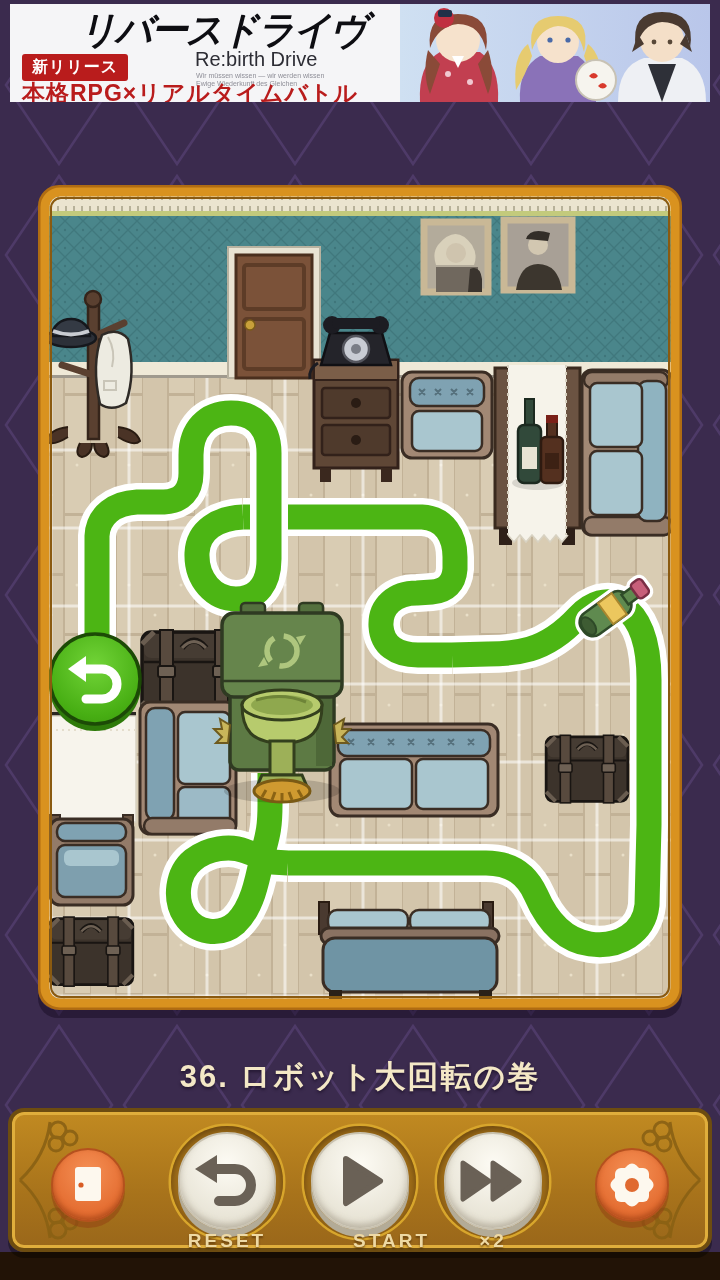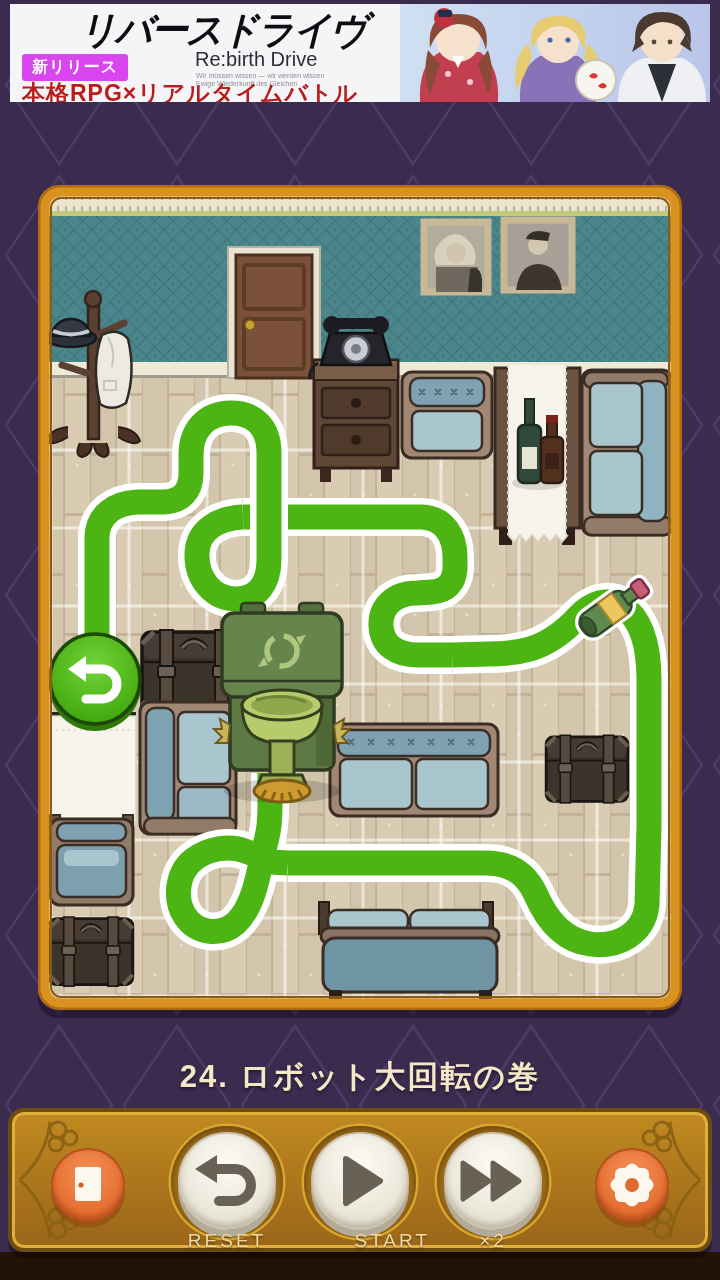--- a/index.html
+++ b/index.html
@@ -16,21 +16,21 @@
   }
   .ad-left{position:absolute;left:0;top:0;width:392px;height:98px;}
   .ad-logo{
     position:absolute;left:50px;top:2px;width:330px;text-align:center;
     font-size:37px;font-weight:900;color:#0d0d12;
     transform:skewX(-14deg) scaleY(1.04);letter-spacing:-2px;white-space:nowrap;
   }
   .ad-en{position:absolute;left:185px;top:44px;font-size:20px;color:#2c2c34;font-weight:500;text-align:center;}
   .ad-de{position:absolute;left:186px;top:68px;font-size:7px;line-height:8px;color:#8f8f98;}
   .ad-badge{
-    position:absolute;left:12px;top:50px;background:#d946ef;color:#fff;
+    position:absolute;left:12px;top:50px;background:#b91c1c;color:#fff;
     font-size:16px;font-weight:bold;padding:3px 10px;border-radius:3px;letter-spacing:1px;
   }
   .ad-tagline{
     position:absolute;left:12px;top:74px;font-size:23px;font-weight:900;color:#b91c1c;
     letter-spacing:1px;white-space:nowrap;
   }
   .ad-art{position:absolute;right:0;top:0;}
   
   .board{
     position:absolute;left:38px;top:185px;width:644px;height:825px;z-index:2;
@@ -65,21 +65,21 @@
   }
   .btn-orange{
     width:74px;height:74px;
     background:radial-gradient(circle at 50% 32%,#f59055,#e56f33 65%,#d85c24);
     box-shadow:0 6px 0 #93421389, inset 0 -3px 5px rgba(130,50,10,.45);
     border:2px solid #b5511e;box-sizing:border-box;
   }
   .btn svg{position:absolute;left:50%;top:50%;transform:translate(-50%,-50%);}
   .btn-label{
     position:absolute;z-index:6;text-align:center;width:140px;
-    font-size:19px;font-weight:normal;color:#eed9a4;letter-spacing:3px;
+    font-size:19px;font-weight:bold;color:#eed9a4;letter-spacing:3px;
     text-shadow:0 2px 2px rgba(70,40,5,.6);
   }
 </style>
 </head>
 <body>
 
 <svg id="bg-pattern" width="720" height="1280">
   <defs>
     <pattern id="dia" width="118" height="170" patternUnits="userSpaceOnUse">
       <rect width="118" height="170" fill="#3b2b4e"></rect>
@@ -420,21 +420,21 @@
   </g>
 
   <g>
     <rect x="5" y="5" width="634" height="815" rx="16" fill="none" stroke="#b06c12" stroke-width="10"></rect>
     <rect x="7" y="7" width="630" height="811" rx="15" fill="none" stroke="#d9921f" stroke-width="9"></rect>
     <rect x="13" y="13" width="618" height="799" rx="10" fill="none" stroke="#8a5a10" stroke-width="2"></rect>
   </g>
 </svg>
 </div>
 
-<div class="level-title">24. ロボット大回転の巻</div>
+<div class="level-title">36. ロボット大回転の巻</div>
 
 <div class="bottom-strip"></div>
 <div class="panel"></div>
 
 <svg class="corner-orn" style="left:16px;top:1116px;" width="70" height="128">
   <g fill="none" stroke="#8a6114" stroke-width="3">
     <path d="M4,64 Q30,40 34,6 M4,64 Q30,88 34,122"></path>
     <circle cx="42" cy="14" r="8"></circle>
       <circle cx="54" cy="22" r="7"></circle>
       <circle cx="40" cy="28" r="7"></circle>

